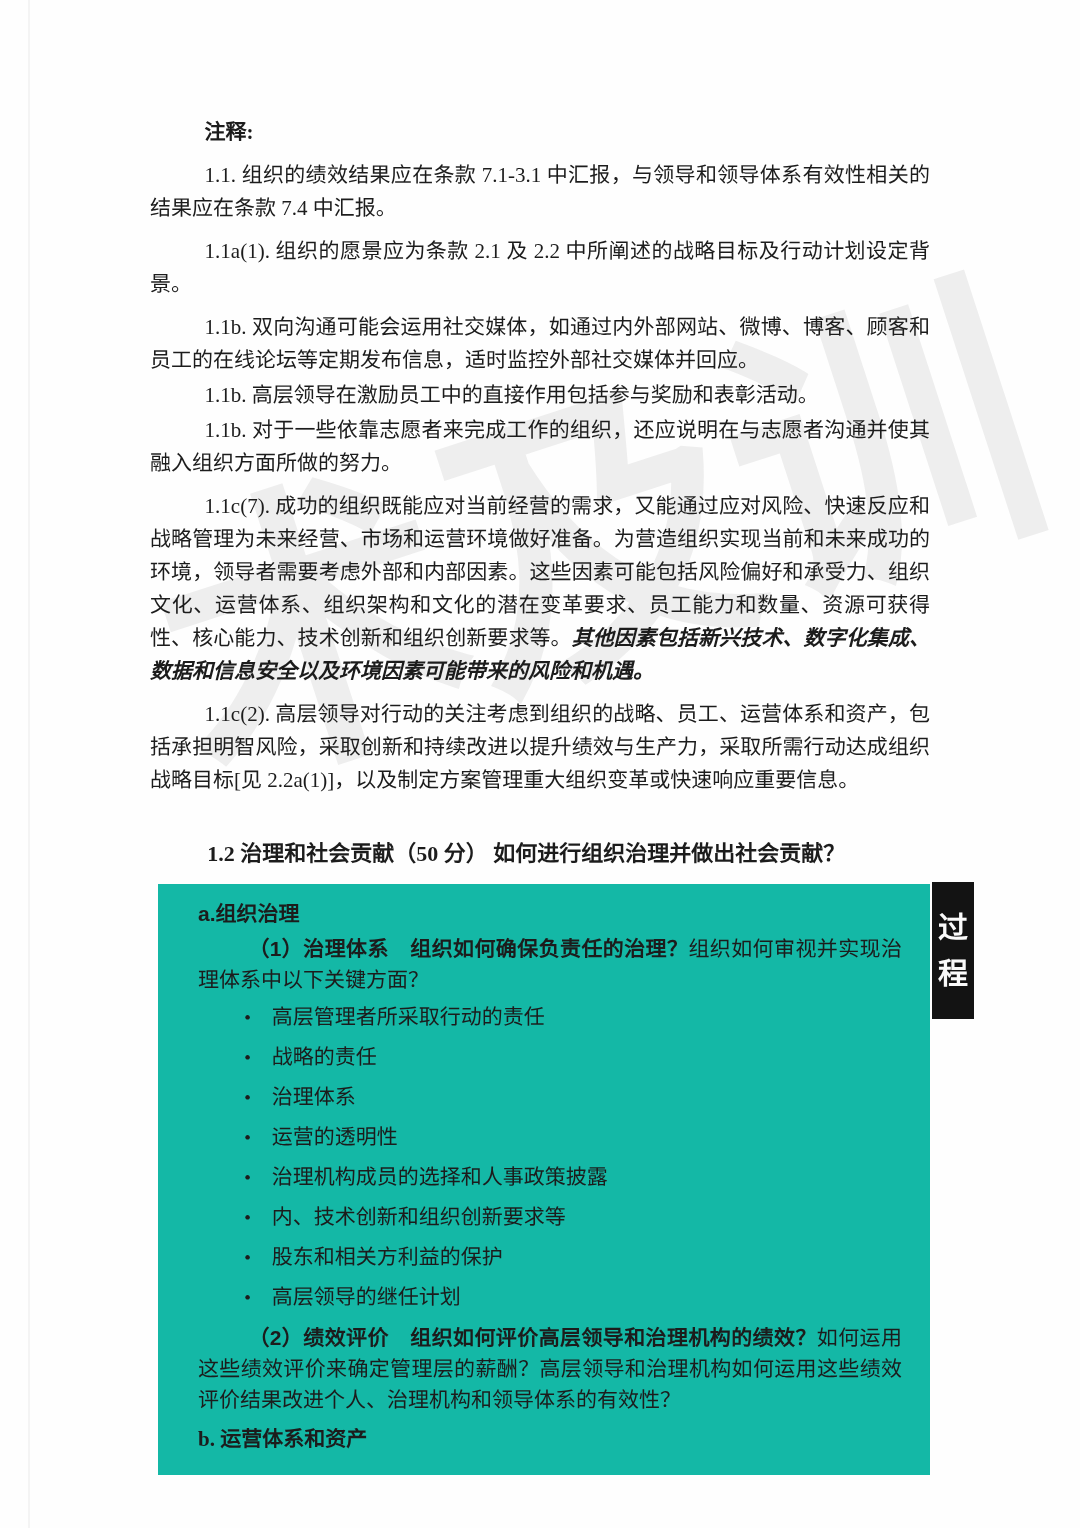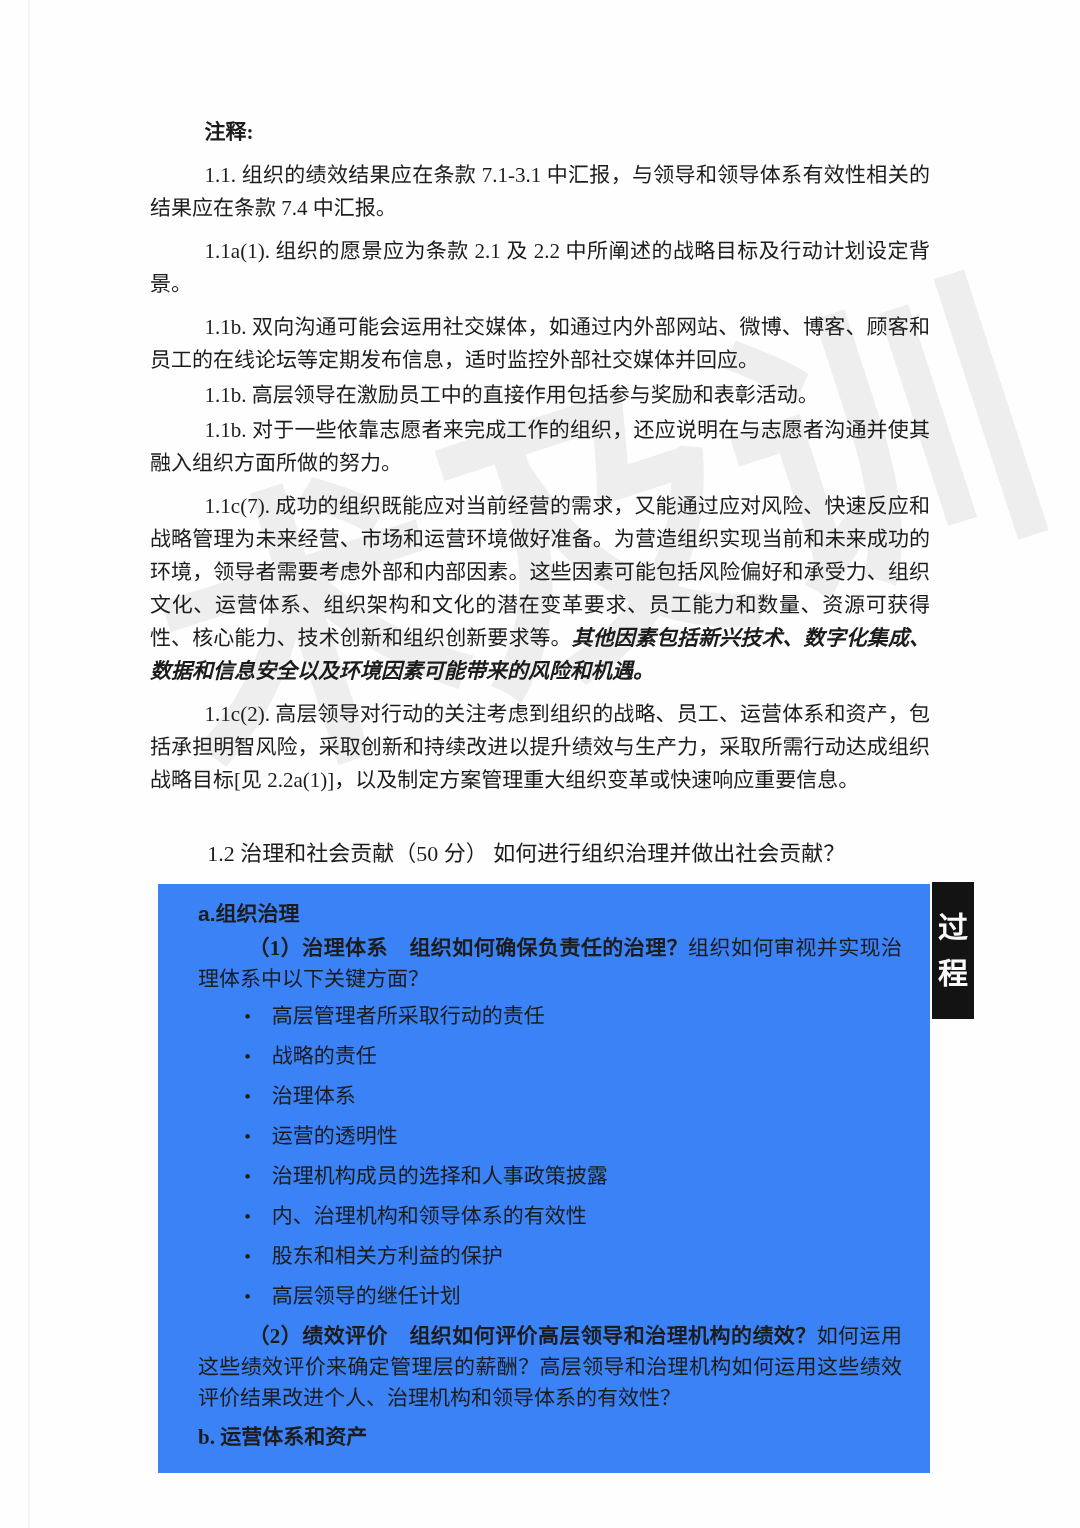--- a/index.html
+++ b/index.html
@@ -66,50 +66,50 @@
 
   .emph {
     font-weight: 700;
     font-style: italic;
   }
 
   .section-heading {
     margin: 40px 0 14px 0;
     text-indent: 2.6em;
     font-size: 22px;
-    font-weight: 400;
+    font-weight: 700;
     line-height: 33px;
   }
 
   .box-wrap {
     position: relative;
     margin-left: 8px;
   }
   .governance-box {
-    background: #3b82f6;
+    background: #14b8a6;
     padding: 12px 28px 16px 40px;
     line-height: 31px;
   }
   .box-a-title, .box-b-title {
     margin: 2px 0 4px 0;
     font-weight: 700;
     font-family: "Liberation Sans", "DejaVu Sans", sans-serif;
   }
   .box-b-title {
     margin-top: 8px;
     font-family: "Liberation Serif", "DejaVu Serif", serif;
   }
   .box-question {
     margin: 2px 0 4px 0;
     text-indent: 2.4em;
     text-align: justify;
   }
   .q-lead {
     font-weight: 700;
-    font-family: Liberation Serif, serif;
+    font-family: Liberation Sans, sans-serif;
   }
   ul.key-aspects {
     list-style: none;
     margin: 6px 0 8px 0;
     padding: 0 0 0 2.2em;
   }
   ul.key-aspects li {
     margin: 0 0 9px 0;
     display: flex;
     align-items: baseline;
@@ -197,21 +197,21 @@
             <li>
             <span class="blt">•</span>
             <span>运营的透明性</span>
           </li>
             <li>
             <span class="blt">•</span>
             <span>治理机构成员的选择和人事政策披露</span>
           </li>
             <li>
             <span class="blt">•</span>
-            <span>内、治理机构和领导体系的有效性</span>
+            <span>内、技术创新和组织创新要求等</span>
           </li>
             <li>
             <span class="blt">•</span>
             <span>股东和相关方利益的保护</span>
           </li>
             <li>
             <span class="blt">•</span>
             <span>高层领导的继任计划</span>
           </li>
           </ul>

